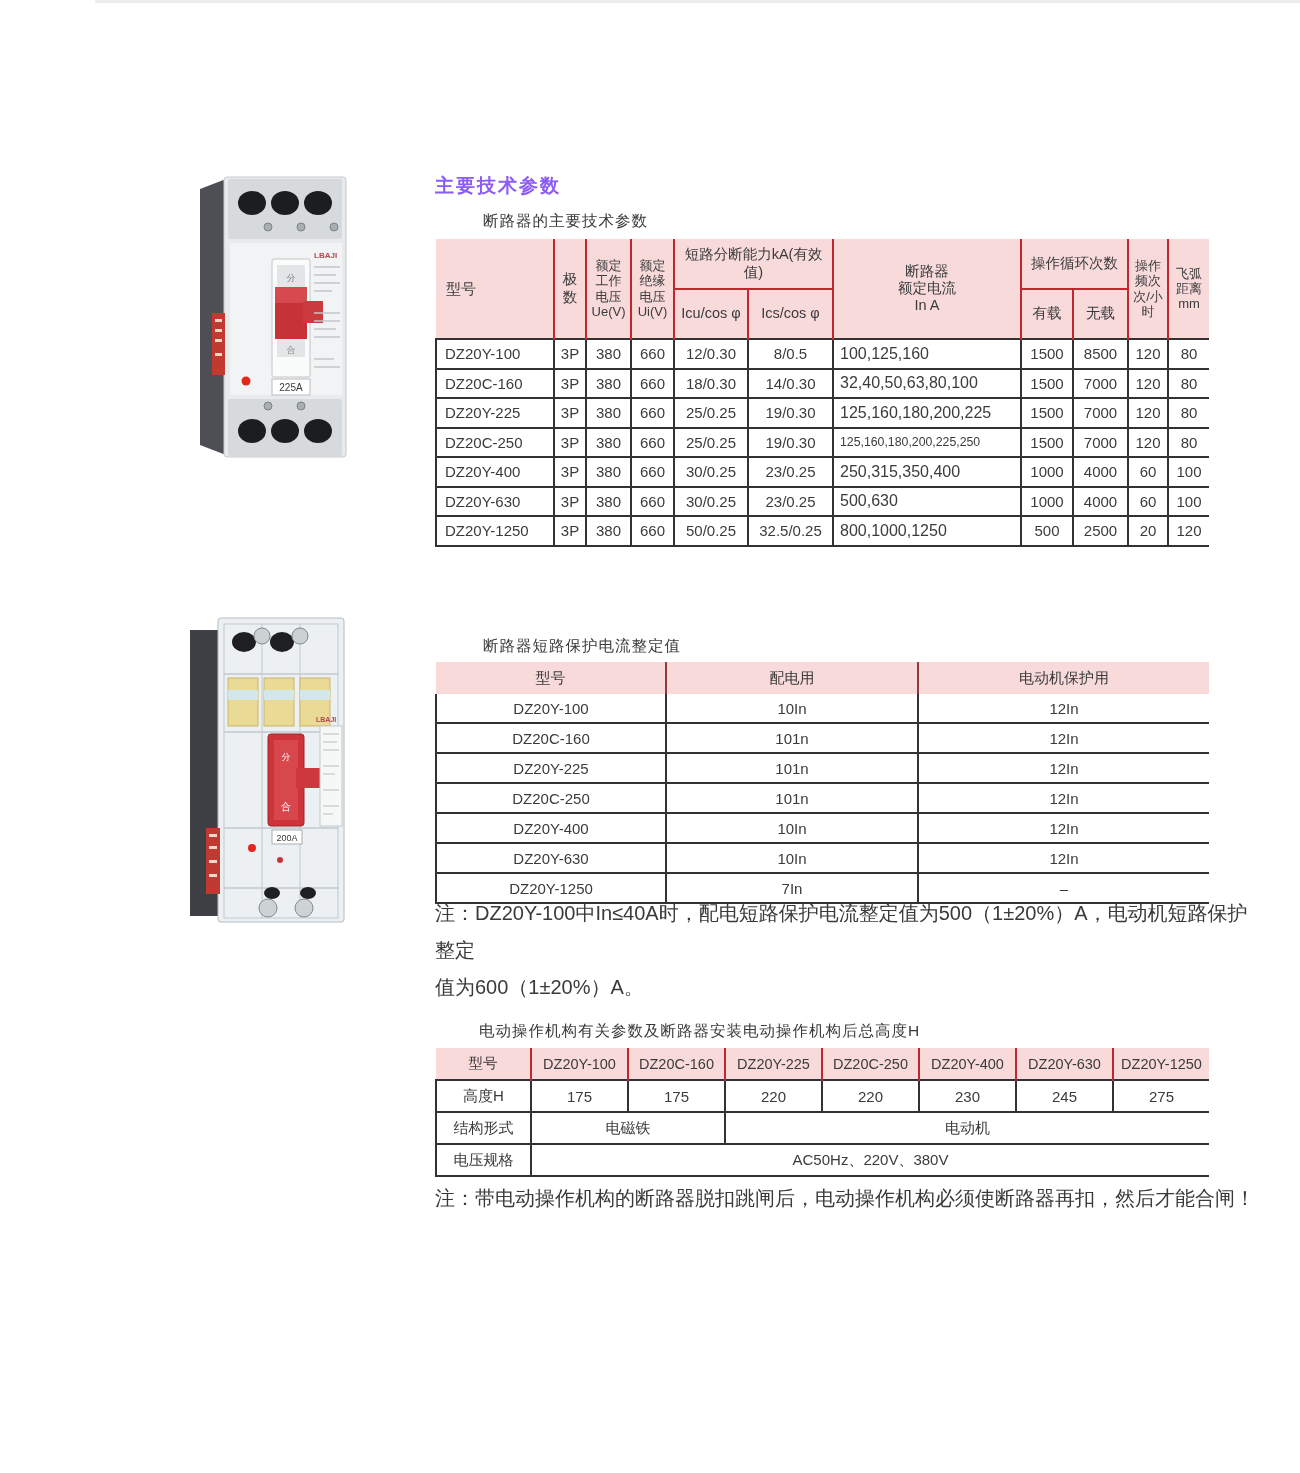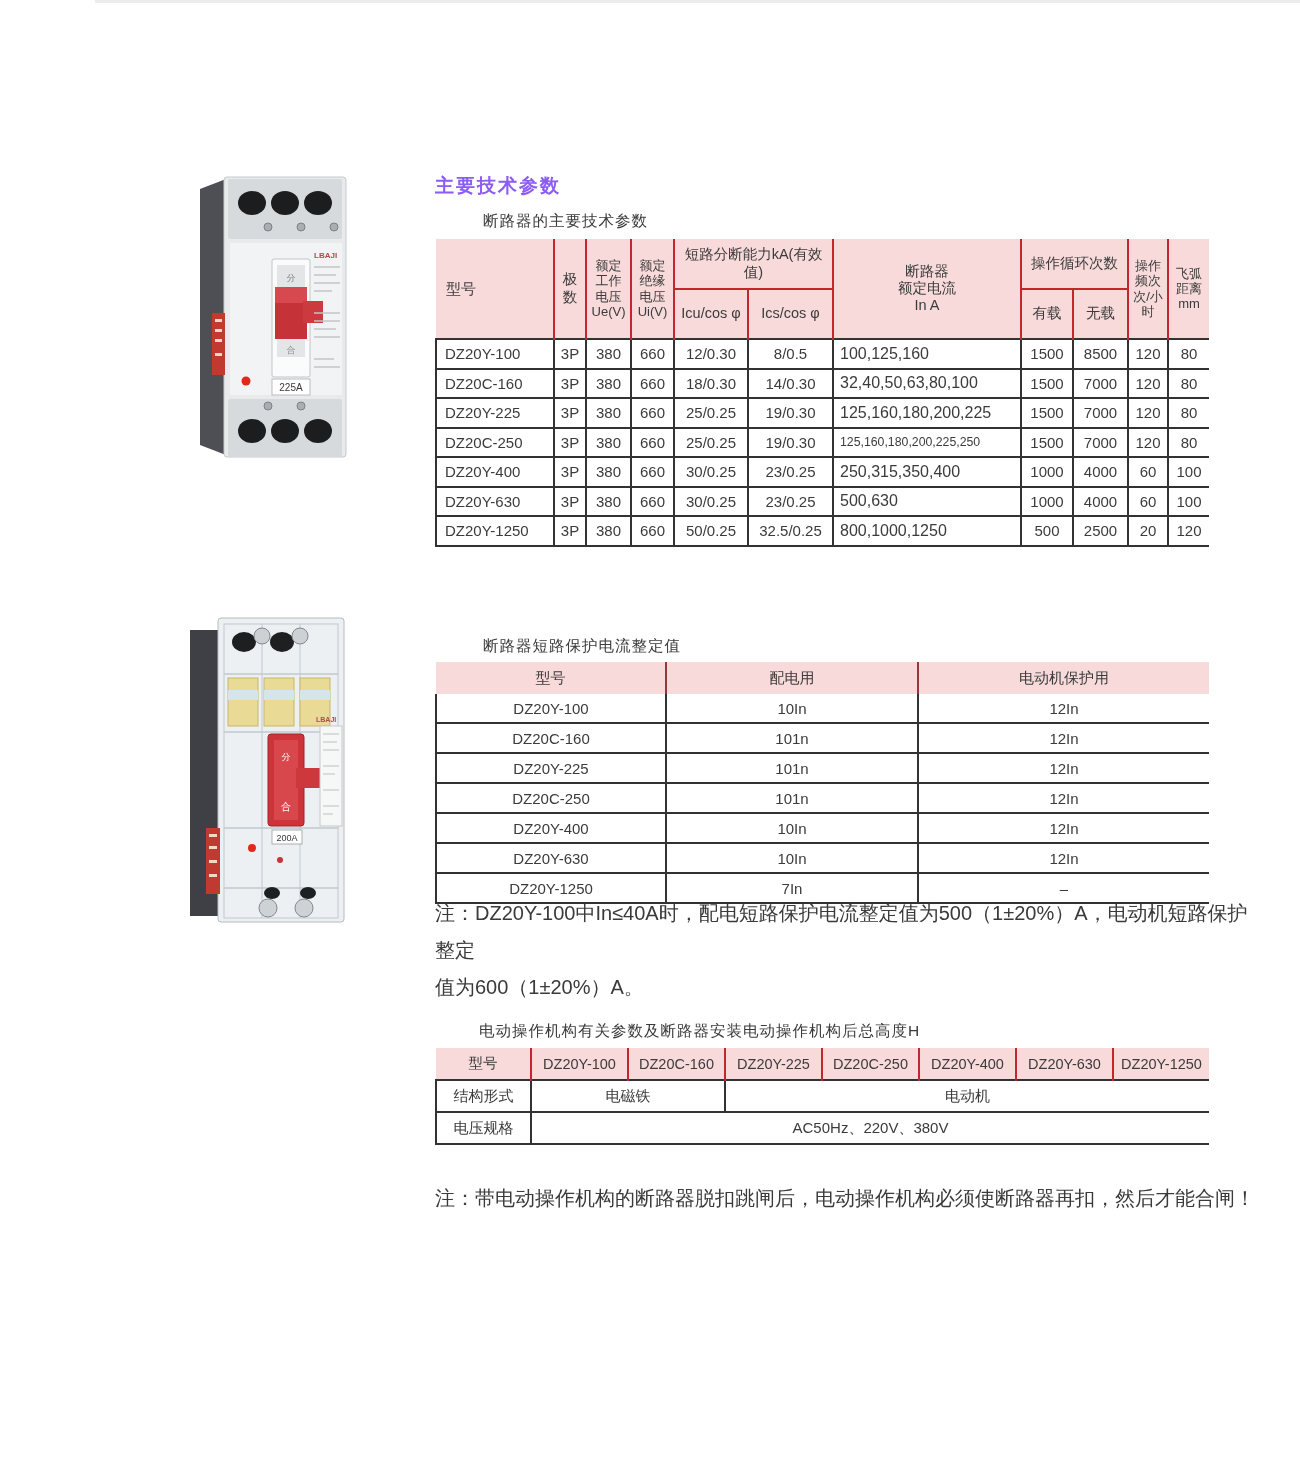--- a/index.html
+++ b/index.html
@@ -399,20 +399,30 @@
         <th>DZ20C-160</th>
         <th>DZ20Y-225</th>
         <th>DZ20C-250</th>
         <th>DZ20Y-400</th>
         <th>DZ20Y-630</th>
         <th>DZ20Y-1250</th>
       </tr>
     </thead>
     <tbody>
       <tr>
+        <td>高度H</td>
+        <td class="vline">175</td>
+        <td class="vline">175</td>
+        <td class="vline">220</td>
+        <td class="vline">220</td>
+        <td class="vline">230</td>
+        <td class="vline">245</td>
+        <td class="vline">275</td>
+      </tr>
+      <tr>
         <td>结构形式</td>
         <td class="vline" colspan="2">电磁铁</td>
         <td class="vline" colspan="5">电动机</td>
       </tr>
       <tr>
         <td>电压规格</td>
         <td class="vline" colspan="7">AC50Hz、220V、380V</td>
       </tr>
     </tbody>
   </table>

